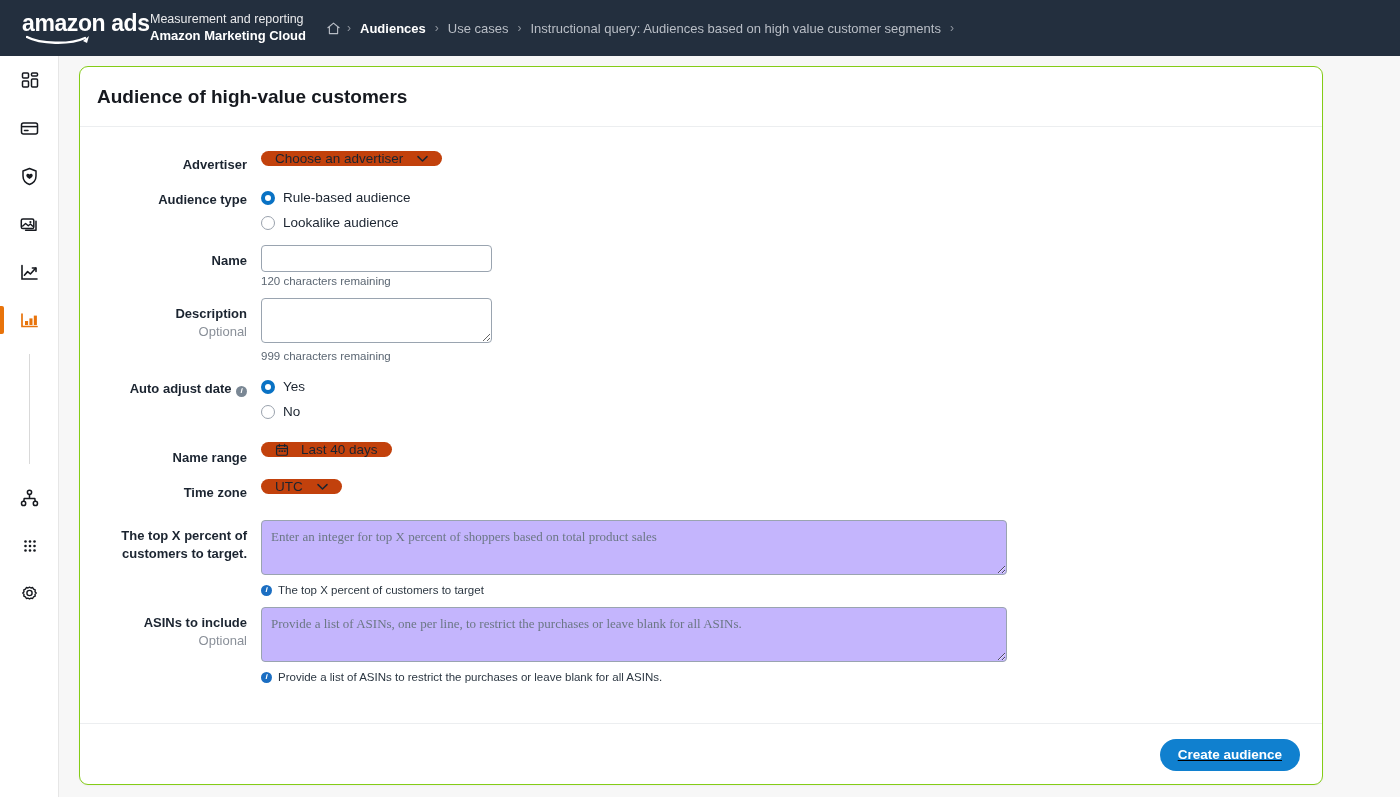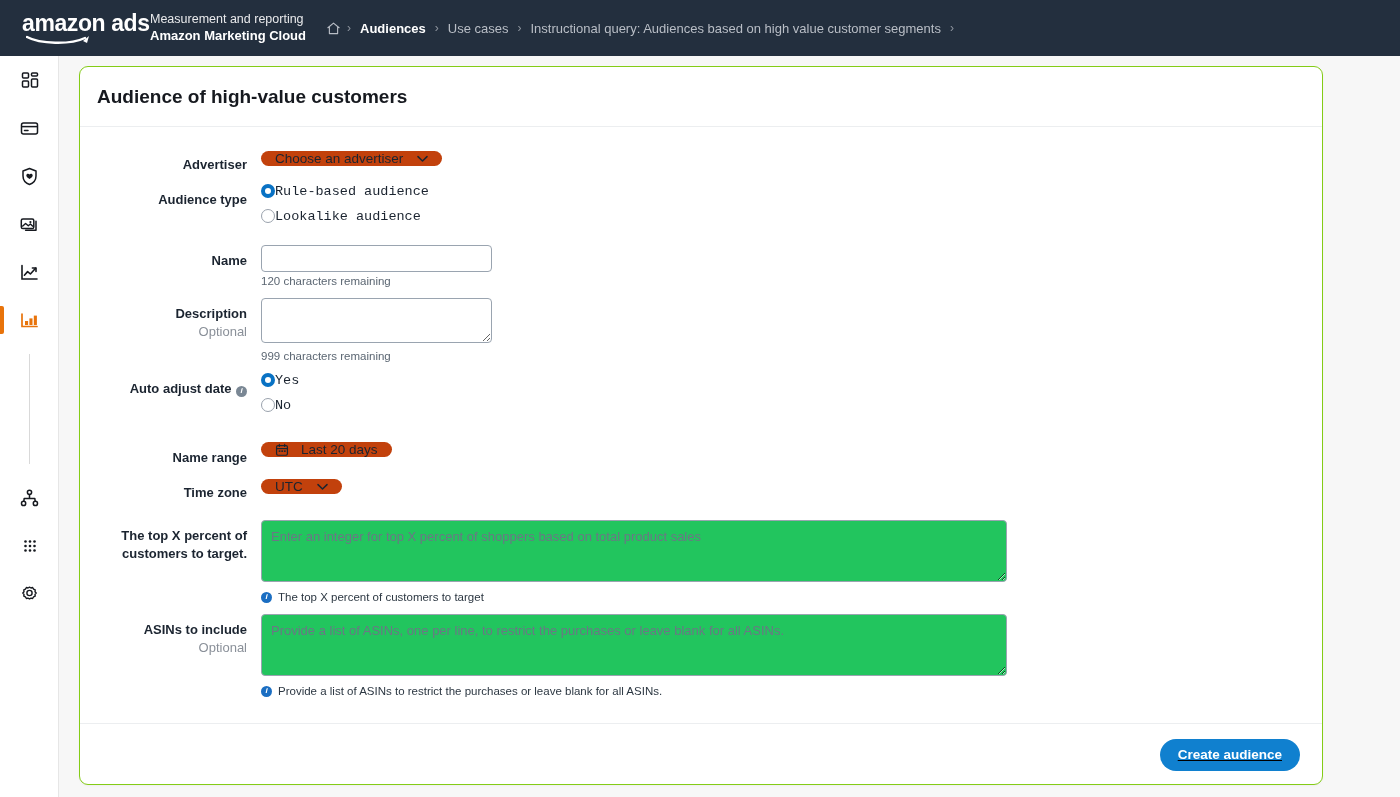--- a/index.html
+++ b/index.html
@@ -133,22 +133,22 @@
     display: inline-flex; align-items: center; gap: 12px;
     height: 15px; padding: 0 14px;
     background: #c2410c; border-radius: 16px;
     font-size: 13.5px; color: #1b2430;
     border: none; cursor: pointer;
   }
   .pill .chev { margin-left: 2px; }
 
   
   .radio-line {
-    display: flex; align-items: flex-start; gap: 0;
-    height: 21px; margin-bottom: 4px; font-family: Liberation Mono, monospace;
+    display: flex; align-items: flex-end; gap: 8px;
+    height: 21px; margin-bottom: 4px;
   }
   .radio {
     width: 14px; height: 14px; border-radius: 50%;
     border: 1.6px solid #9aa2ad; background: #fff;
     flex: 0 0 14px;
   }
   .radio.checked {
     border: 4px solid #0972c4; background: #ffffff;
     box-shadow: inset 0 0 0 2px #ffffff;
   }
@@ -163,24 +163,24 @@
     color: #16191f;
   }
   .textarea-sm {
     width: 231px; height: 45px;
     border: 1px solid #9aa4b0; border-radius: 4px;
     background: #fff; padding: 5px 8px;
     font-size: 13px; font-family: "Liberation Sans", sans-serif;
     resize: vertical; color: #16191f;
   }
   .textarea-lg {
-    width: 746px; height: 62px;
+    width: 746px; height: 55px;
     border: 1px solid #9aa4b0; border-radius: 4px;
-    background: #22c55e; padding: 7px 9px;
-    font-size: 13px; font-family: Liberation Sans, sans-serif;
+    background: #c4b5fd; padding: 7px 9px;
+    font-size: 13px; font-family: Liberation Serif, serif;
     resize: vertical; color: #16191f; line-height: 1.4;
   }
   .textarea-lg::placeholder, .textarea-sm::placeholder, .text-input::placeholder {
     color: #6b7785;
   }
   .helper {
     font-size: 11.5px; color: #5b6672;
     margin-top: 3px;
   }
   .hint {
@@ -413,21 +413,21 @@
         <button class="pill">
           <svg width="14" height="14" viewBox="0 0 16 16">
             <rect x="1.8" y="3" width="12.4" height="11" rx="1.6" stroke="#1b2430" stroke-width="1.4" fill="none"></rect>
             <line x1="1.8" y1="6.4" x2="14.2" y2="6.4" stroke="#1b2430" stroke-width="1.4"></line>
             <line x1="5" y1="1.6" x2="5" y2="4" stroke="#1b2430" stroke-width="1.4" stroke-linecap="round"></line>
             <line x1="11" y1="1.6" x2="11" y2="4" stroke="#1b2430" stroke-width="1.4" stroke-linecap="round"></line>
             <rect x="4.2" y="8.4" width="2" height="1.8" fill="#1b2430"></rect>
             <rect x="7.2" y="8.4" width="2" height="1.8" fill="#1b2430"></rect>
             <rect x="10.2" y="8.4" width="2" height="1.8" fill="#1b2430"></rect>
           </svg>
-          <span>Last 20 days</span>
+          <span>Last 40 days</span>
         </button>
       </div>
     </div>
 
     <div class="row">
       <div class="label-col">
         <span class="label">Time zone</span>
       </div>
       <div class="field-col">
         <button class="pill">

